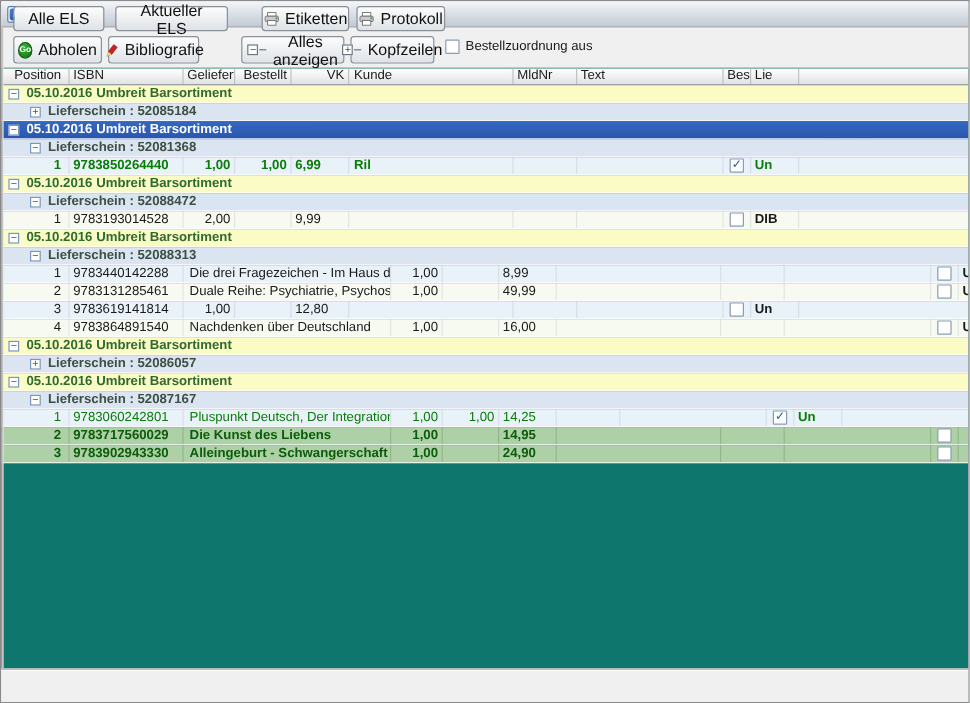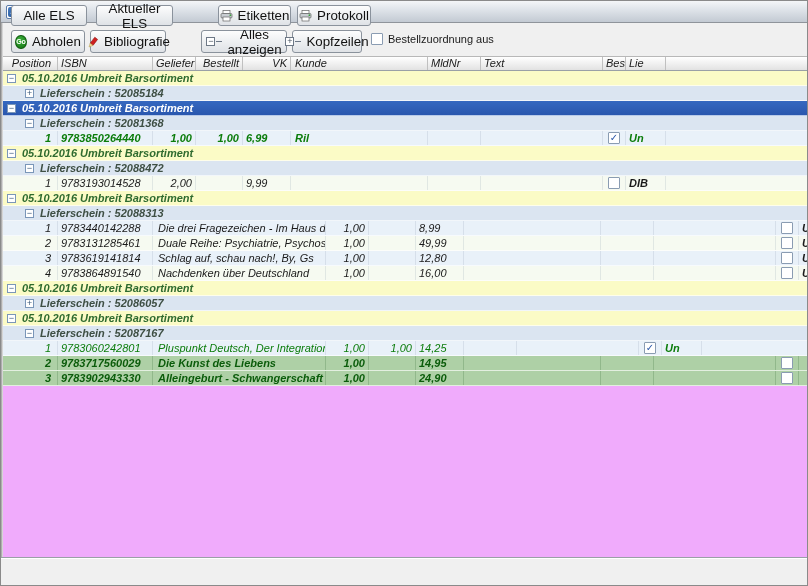--- a/index.html
+++ b/index.html
@@ -38,21 +38,21 @@
     border:1px solid #0c5a0c;color:#fff;font-size:7px;font-weight:bold;
     display:flex;align-items:center;justify-content:center;box-sizing:border-box;}
   .treebtn{display:inline-flex;align-items:center;}
   .treebtn .bx{width:9px;height:9px;border:1px solid #6d7886;background:#fff;color:#44505e;
     font-size:9px;line-height:7px;text-align:center;box-sizing:border-box;}
   .treebtn .tail{width:6px;height:1px;background:#6d7886;margin-left:1px;}
   .cb{width:12px;height:12px;border:1px solid #8a9cb2;background:#fff;box-sizing:border-box;
     display:inline-flex;align-items:center;justify-content:center;font-size:10px;line-height:10px;
     color:#2a56a8;font-weight:bold;border-radius:1px;}
   
-  .grid{position:absolute;left:0;top:56px;right:0;bottom:28px;background:#f0abfc;overflow:hidden;font-style:italic;}
+  .grid{position:absolute;left:0;top:56px;right:0;bottom:28px;background:#0f766e;overflow:hidden;}
   .hdr{display:flex;height:14px;background:linear-gradient(to bottom,#ffffff,#ebebeb 70%,#e2e2e2);
     border-bottom:1px solid #9aa0a6;box-sizing:border-box;}
   .hcell{box-sizing:border-box;border-right:1px solid #c0c0c0;padding:0 3px;line-height:13px;
     white-space:nowrap;overflow:hidden;flex-shrink:0;}
   .row{display:flex;height:15px;line-height:14px;box-sizing:border-box;white-space:nowrap;
     border-bottom:1px solid rgba(255,255,255,0.65);}
   .cell{box-sizing:border-box;padding:0 3px;overflow:hidden;flex-shrink:0;
     border-right:1px solid rgba(125,145,165,0.18);}
   .c-pos{width:57px;text-align:right;padding-right:6px;}
   .c-isbn{width:95px;}
@@ -78,21 +78,21 @@
   .item.green-row{background:#aed0a6;}
   .st-green-bold{color:#0b7c0b;font-weight:bold;}
   .st-green{color:#0b7c0b;}
   .st-plain{color:#1a1a1a;}
   .green-row .cell{color:#0b5c0b;font-weight:bold;border-right:1px solid rgba(60,110,60,0.25);}
   
   .footer{position:absolute;left:0;right:0;bottom:0;height:28px;background:#f0f0f0;
     border-top:1px solid #9aa0a6;box-shadow:inset 0 1px 0 #ffffff;box-sizing:border-box;}
   .ft-btn{position:absolute;top:4px;height:21px;}
   .ft-alle{left:10px;width:76px;}
-  .ft-akt{left:95px;width:77px;}
+  .ft-akt{left:95px;width:94px;}
   .ft-eti{left:217px;width:73px;}
   .ft-pro{left:296px;width:74px;}
   .edge{position:absolute;left:0;top:22px;bottom:28px;width:2px;
     background:linear-gradient(to right,#9a9a9a,#e8e8e8);}
 </style>
 </head>
 <body>
 
 <div id="window">
 
@@ -236,21 +236,20 @@
           <div class="cell c-mldnr st-plain"></div>
           <div class="cell c-text st-plain"></div>
           <div class="cell c-cb st-plain">
             <span class="cb"></span>
           </div>
           <div class="cell c-lie st-plain">Un</div>
         </div>
         <div class="row item alt0">
           <div class="cell c-pos st-plain">3</div>
           <div class="cell c-isbn st-plain">9783619141814</div>
-          <div class="cell c-titel st-plain">Schlag auf, schau nach!, By, Gs</div>
           <div class="cell c-gel st-plain">1,00</div>
           <div class="cell c-bst st-plain"></div>
           <div class="cell c-vk st-plain">12,80</div>
           <div class="cell c-kunde st-plain"></div>
           <div class="cell c-mldnr st-plain"></div>
           <div class="cell c-text st-plain"></div>
           <div class="cell c-cb st-plain">
             <span class="cb"></span>
           </div>
           <div class="cell c-lie st-plain">Un</div>

